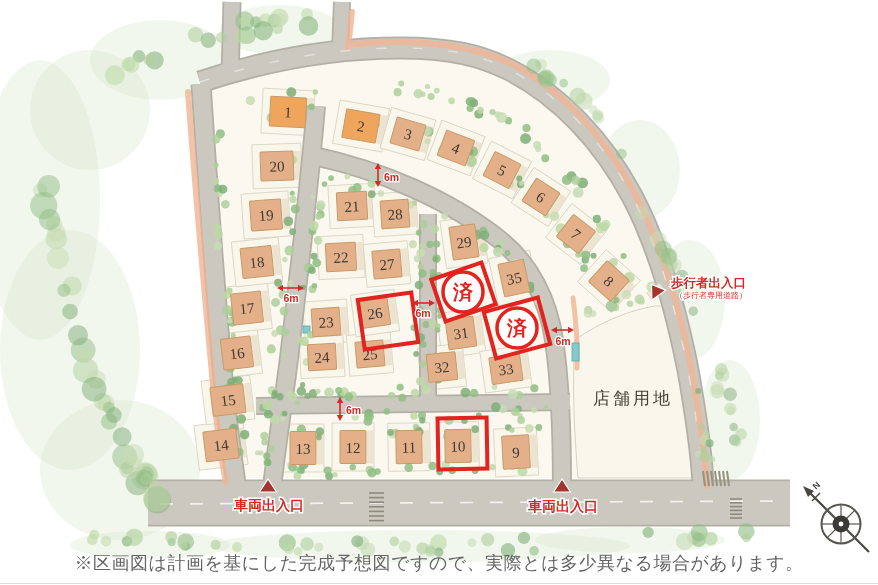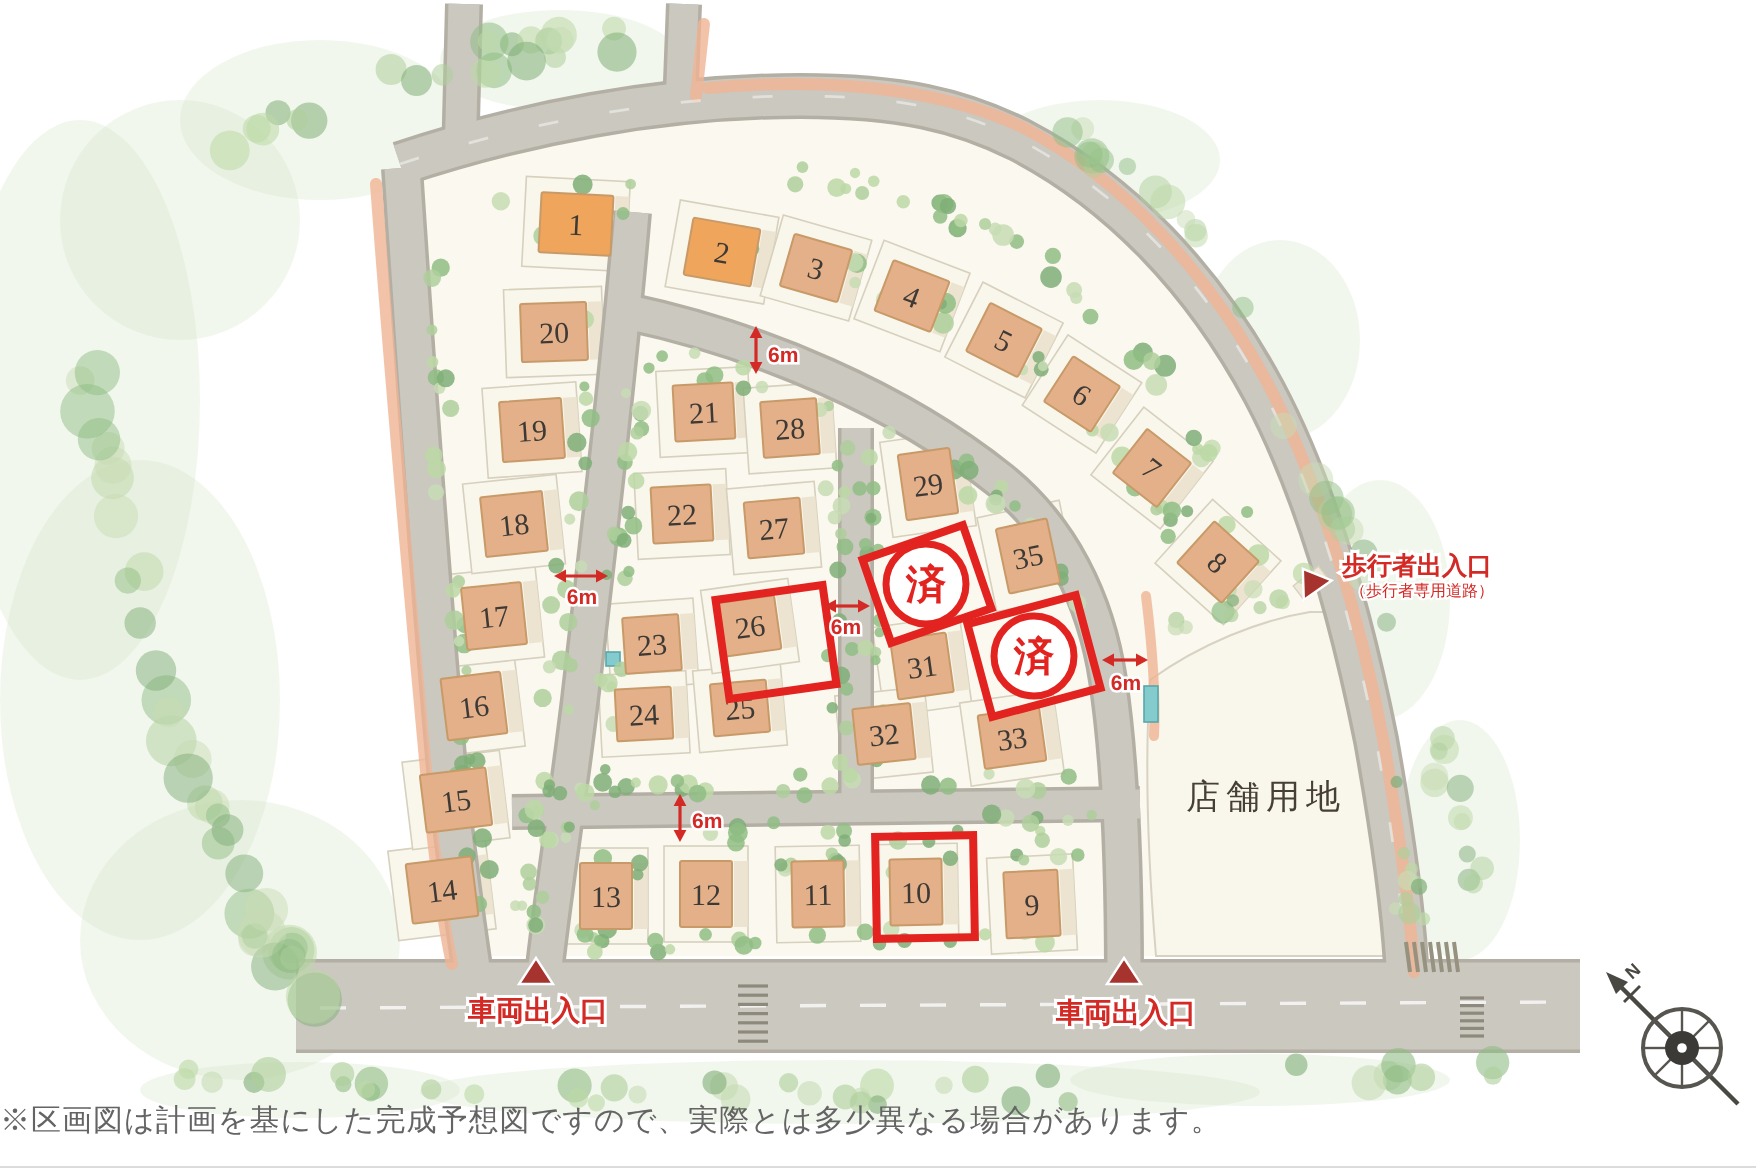--- a/index.html
+++ b/index.html
@@ -1,21 +1,21 @@
 <!DOCTYPE html>
 <html><head>
 <meta charset="utf-8">
 <style>
   html,body{margin:0;padding:0;background:#ffffff;}
   .stage{position:relative;width:878px;height:585px;background:#ffffff;overflow:hidden;
          font-family:"Liberation Sans",sans-serif;}
   svg{position:absolute;left:0;top:0;}
-  .disclaimer{position:absolute;left:0;right:0;top:551px;
+  .disclaimer{position:absolute;left:0;right:0;top:551px;text-align:center;
               font-family:"Liberation Serif","DejaVu Serif",serif;
-              font-size:15px;color:#646464;letter-spacing:.5px;}
+              font-size:18px;color:#646464;letter-spacing:.5px;}
   .baseline{position:absolute;left:0;right:0;top:583px;height:1px;background:#dcdcdc;}
 </style>
 </head>
 <body>
 
 <div class="stage">
   <svg id="plan" width="878" height="585" viewBox="0 0 878 585">
     <g id="layer-wash">
         <ellipse cx="40" cy="200" rx="60" ry="140" fill="#cfe3c2" opacity="0.28"></ellipse>
         <ellipse cx="70" cy="350" rx="70" ry="120" fill="#cfe3c2" opacity="0.28"></ellipse>

